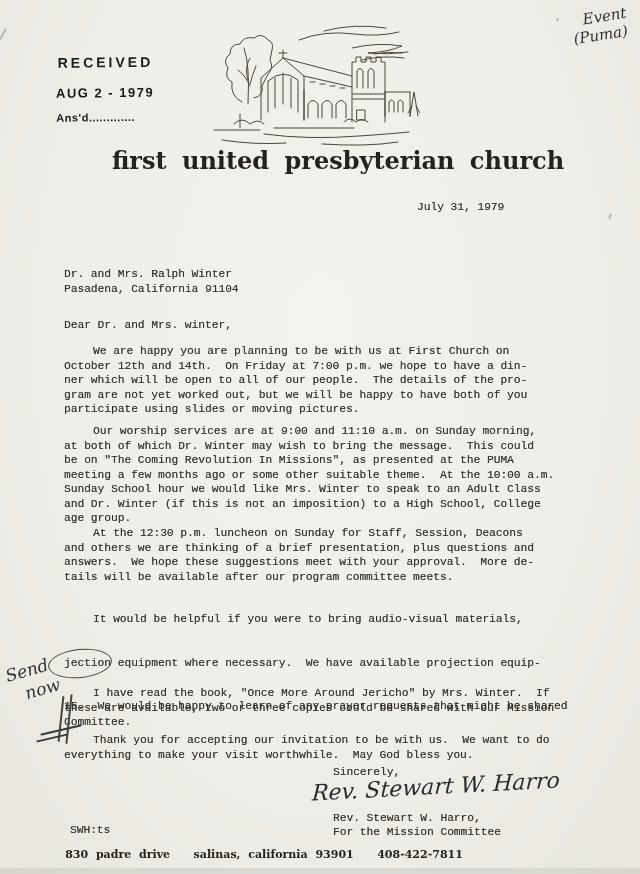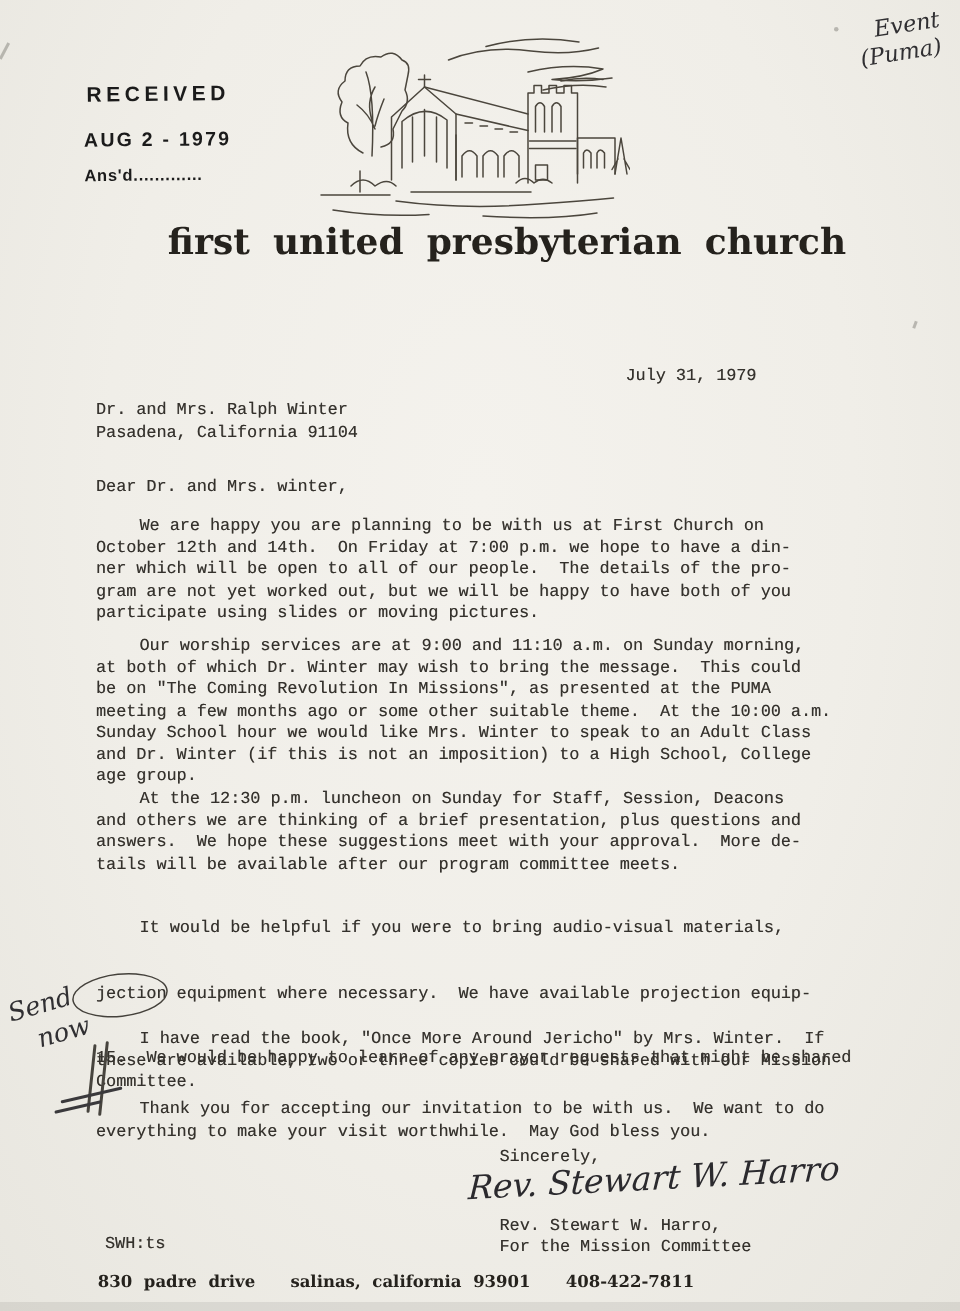--- a/index.html
+++ b/index.html
@@ -84,21 +84,21 @@
       <path d="M206 98 l4 -24 l4 24 M208 88 l-4 7 M212 88 l4 7"></path>
 
       <path d="M30 106 q8 -8 16 0 q8 -6 14 0 M140 104 q6 -6 12 0 q6 -5 12 0"></path>
       <path d="M36 96 v14"></path>
       <path d="M10 112 h46 M60 116 q45 6 95 2 q30 -2 50 -4 M18 122 q32 5 64 3 M118 126 q45 3 76 -2 M70 110 h80"></path>
     </g>
   </svg>
 
   <div class="abs gothic" style="left:0;top:146px;width:620px;text-align:center;font-size:24px;word-spacing:7px;padding-left:28px;">first united presbyterian church</div>
 
-  <div class="abs mono" style="left:417px;top:200px;margin-top:44px;">July 31, 1979</div>
+  <div class="abs mono" style="left:417px;top:200px;">July 31, 1979</div>
 
   <div class="abs mono" style="left:64px;top:267px;"><div class="tline">Dr. and Mrs. Ralph Winter</div><div class="tline">Pasadena, California 91104</div></div>
 
   <div class="abs mono" style="left:64px;top:318px;">Dear Dr. and Mrs. winter,</div>
 
   <div class="para mono" style="top:344px;"><div class="tline">We are happy you are planning to be with us at First Church on</div><div class="tline">October 12th and 14th.  On Friday at 7:00 p.m. we hope to have a din-</div><div class="tline">ner which will be open to all of our people.  The details of the pro-</div><div class="tline">gram are not yet worked out, but we will be happy to have both of you</div><div class="tline">participate using slides or moving pictures.</div></div>
   <div class="para mono" style="top:424px;"><div class="tline">Our worship services are at 9:00 and 11:10 a.m. on Sunday morning,</div><div class="tline">at both of which Dr. Winter may wish to bring the message.  This could</div><div class="tline">be on "The Coming Revolution In Missions", as presented at the PUMA</div><div class="tline">meeting a few months ago or some other suitable theme.  At the 10:00 a.m.</div><div class="tline">Sunday School hour we would like Mrs. Winter to speak to an Adult Class</div><div class="tline">and Dr. Winter (if this is not an imposition) to a High School, College</div><div class="tline">age group.</div></div>
   <div class="para mono" style="top:526px;"><div class="tline">At the 12:30 p.m. luncheon on Sunday for Staff, Session, Deacons</div><div class="tline">and others we are thinking of a brief presentation, plus questions and</div><div class="tline">answers.  We hope these suggestions meet with your approval.  More de-</div><div class="tline">tails will be available after our program committee meets.</div></div>
 
   <div class="para mono" style="top:583px;">

